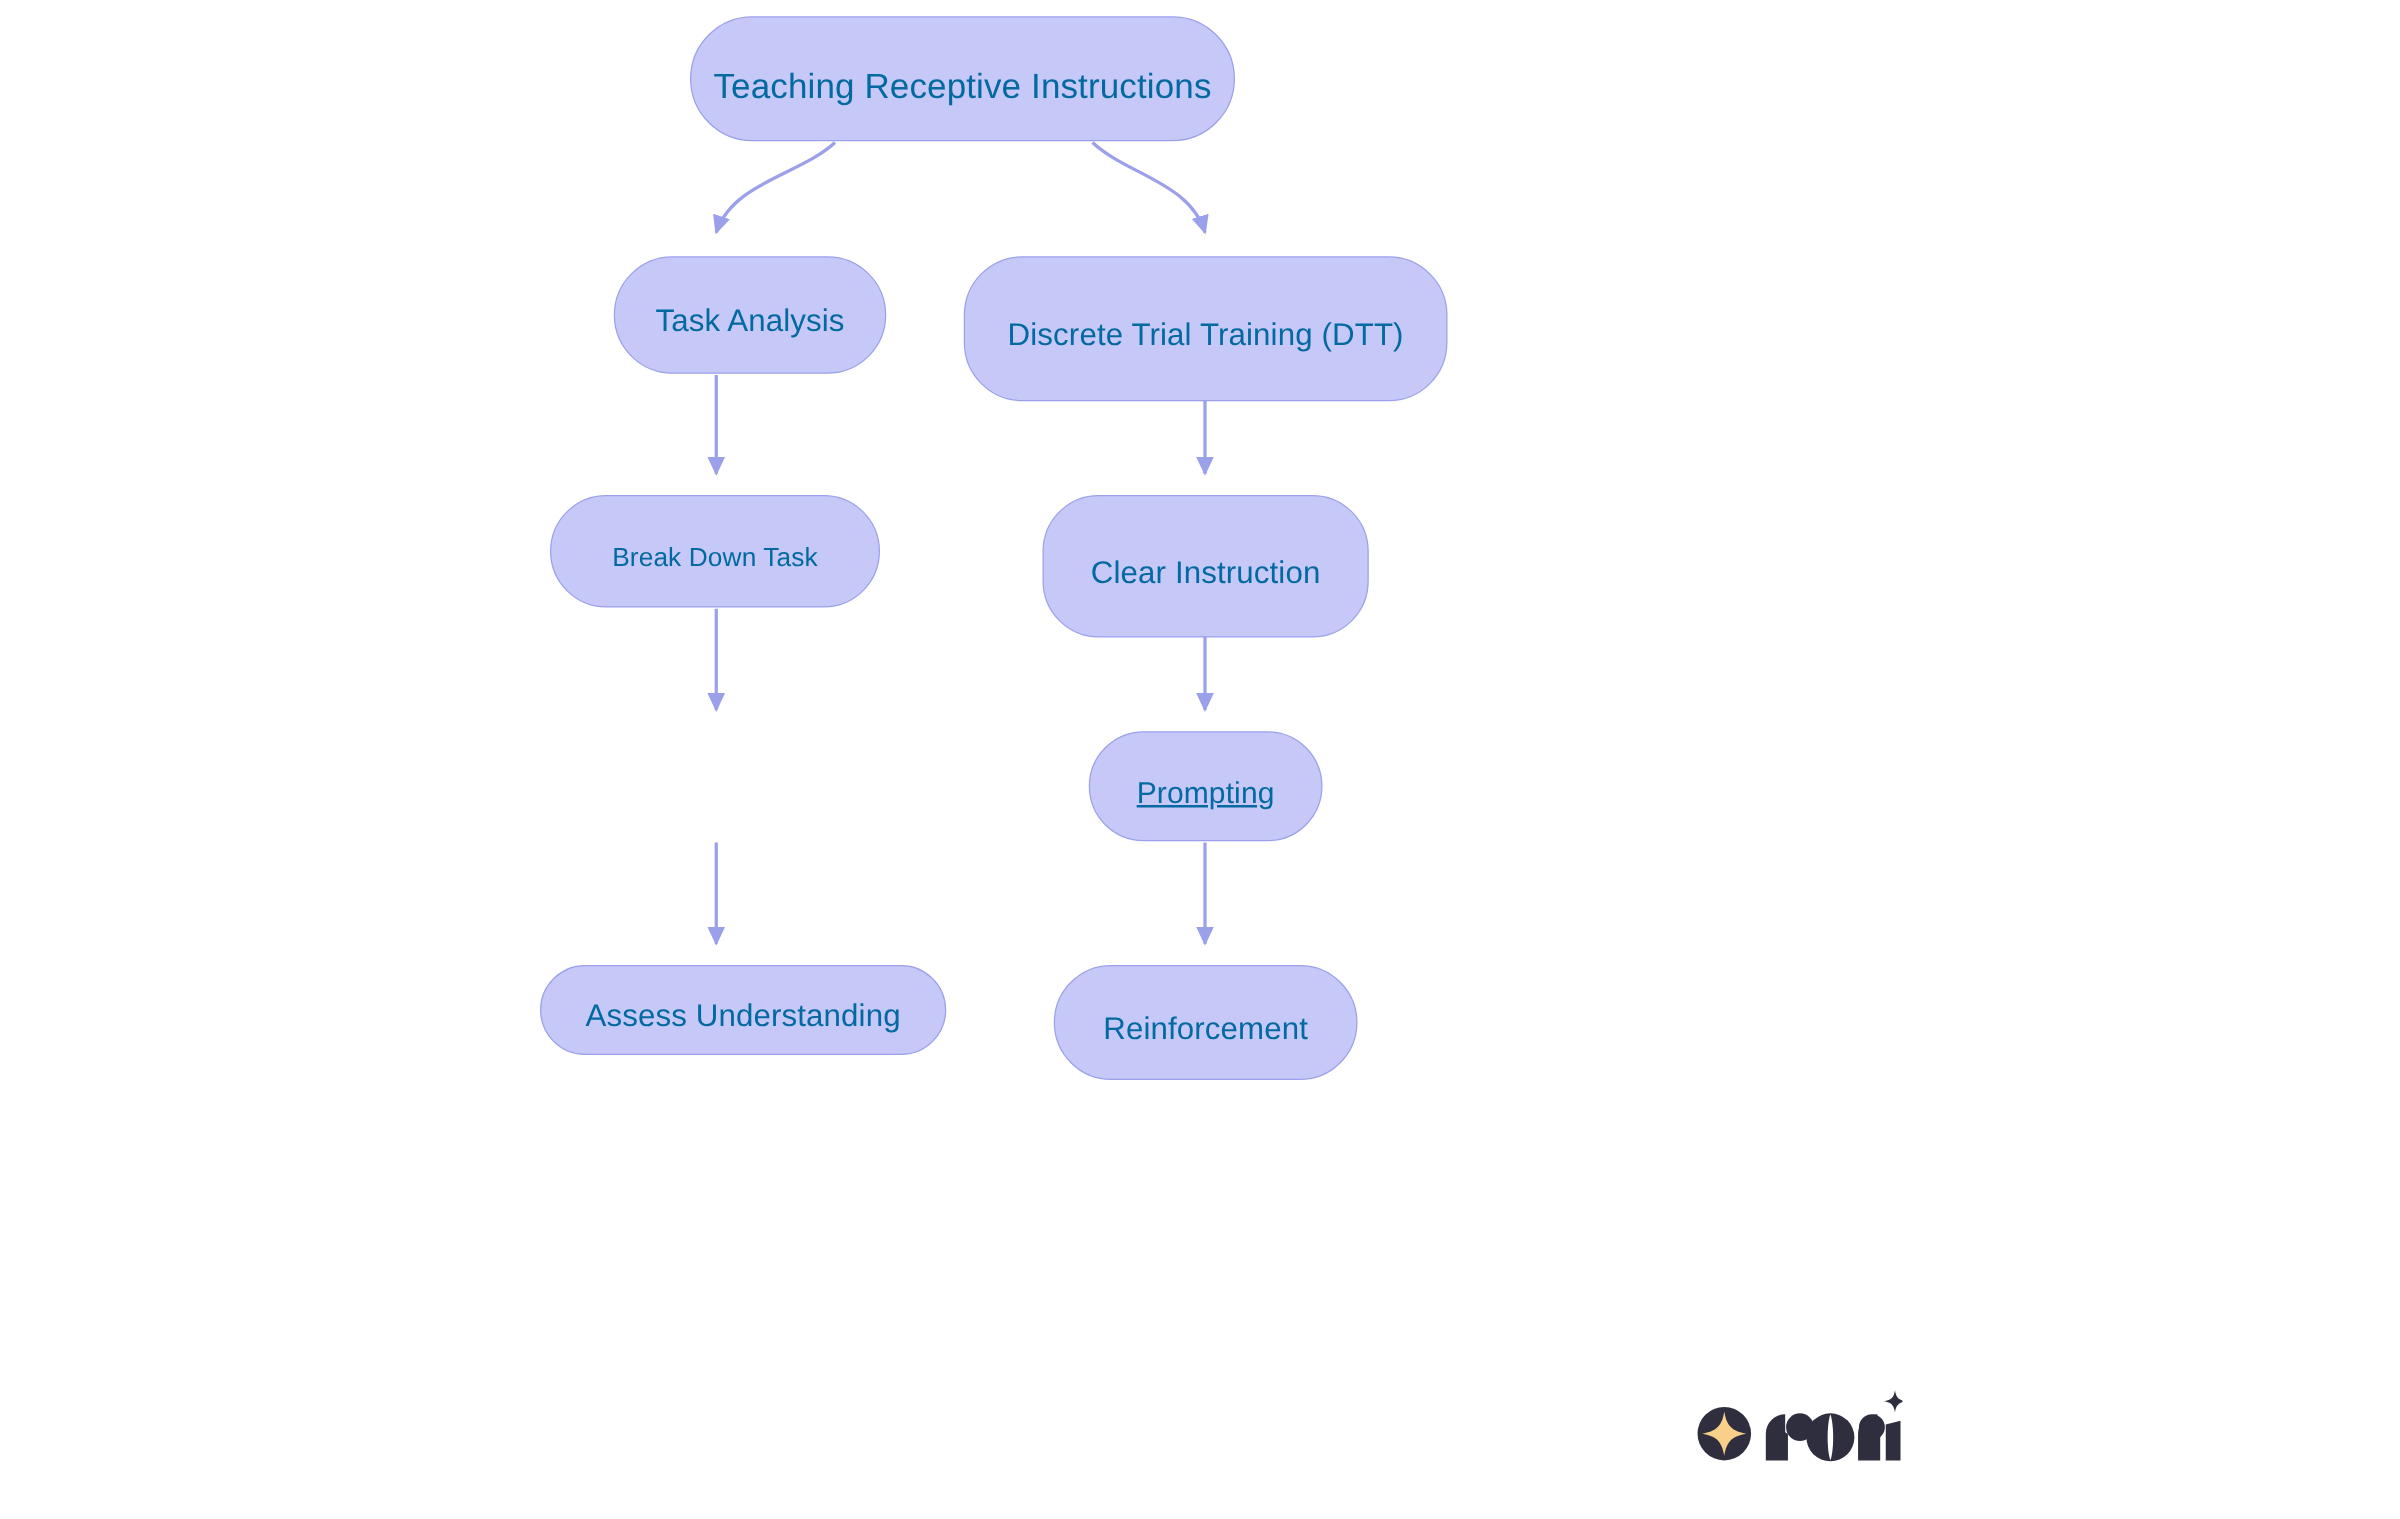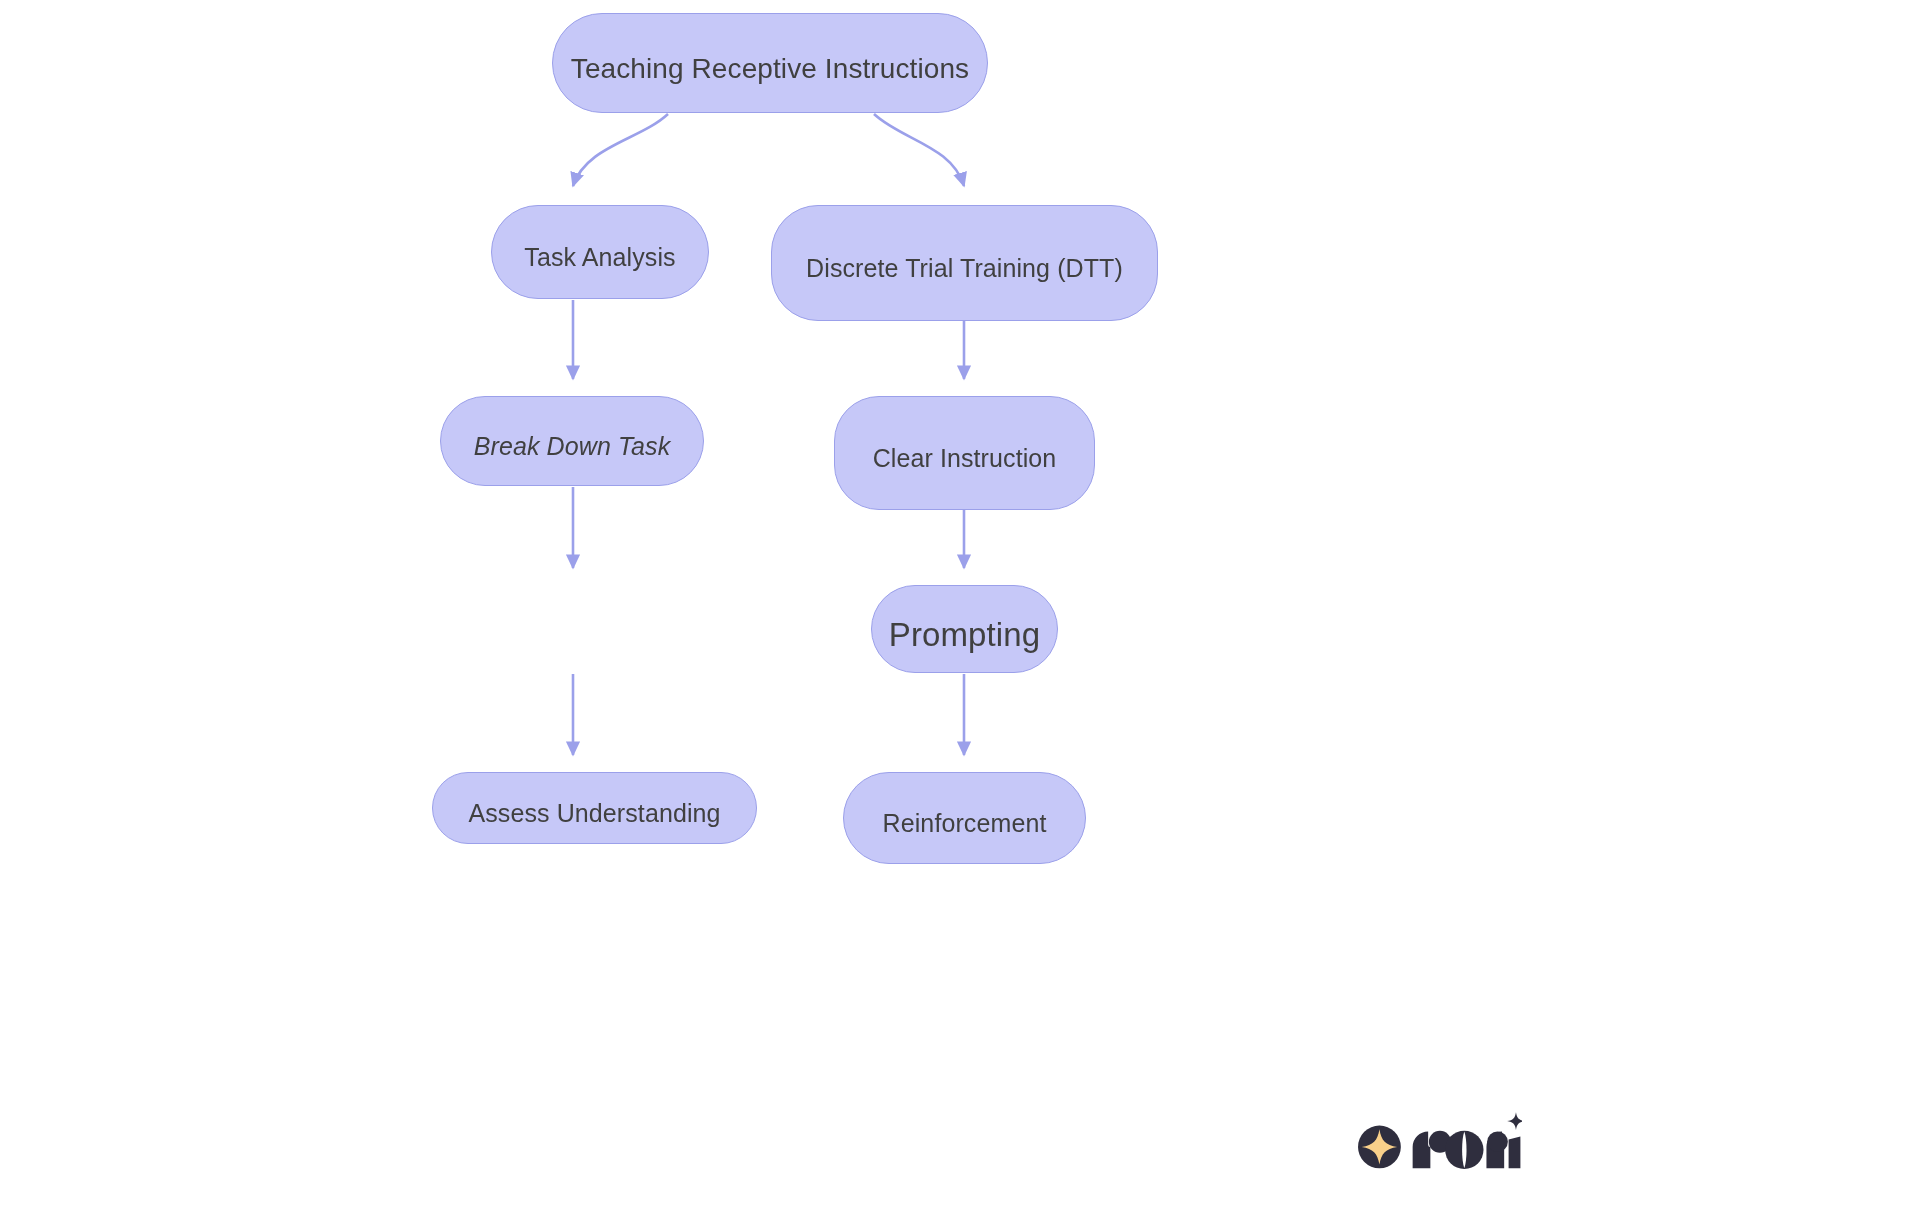--- a/index.html
+++ b/index.html
@@ -15,49 +15,49 @@
 
   .node {
     position:absolute;
     display:flex; align-items:center; justify-content:center;
     background:#c6c8f8;
     border:1.6px solid #9ba0ea;
     border-radius:48px;
     text-align:center;
   }
   .node .label {
-    color:#404040;
+    color:#0369a1;
     font-weight:400;
     letter-spacing:0.1px;
     white-space:nowrap;
     line-height:1.1;
     margin-top:12px;
   }
 
   
   #node-root        { left:552px;  top:13px;  width:436px; height:100px; border-radius:50px; }
   #node-root .label { font-size:28px; }
 
   #node-task        { left:491px;  top:205px; width:218px; height:94px; border-radius:47px; }
   #node-task .label { font-size:25px; }
 
   #node-dtt         { left:771px;  top:205px; width:387px; height:116px; border-radius:47px; }
   #node-dtt .label  { font-size:25px; }
 
   #node-break       { left:440px;  top:396px; width:264px; height:90px; border-radius:45px; }
-  #node-break .label{ font-size:25px;font-style:italic; }
+  #node-break .label{ font-size:21px; }
 
   #node-clear       { left:834px;  top:396px; width:261px; height:114px; border-radius:45px; }
   #node-clear .label{ font-size:25px; }
 
   #node-teach       { left:466px;  top:585px; width:213px; height:88px; border-radius:44px; }
   #node-teach .label{ font-size:25px; }
 
   #node-prompt      { left:871px;  top:585px; width:187px; height:88px; border-radius:44px; }
-  #node-prompt .label{ font-size:33px; }
+  #node-prompt .label{ font-size:24px;text-decoration:underline; }
 
   #node-assess      { left:432px;  top:772px; width:325px; height:72px; border-radius:46px; }
   #node-assess .label{ font-size:25px; }
 
   #node-reinforce   { left:843px;  top:772px; width:243px; height:92px; border-radius:46px;justify-content:center; }
   #node-reinforce .label{ font-size:25px; }
 
   
   #logo {
     position:absolute; left:1352px; top:1110px;

